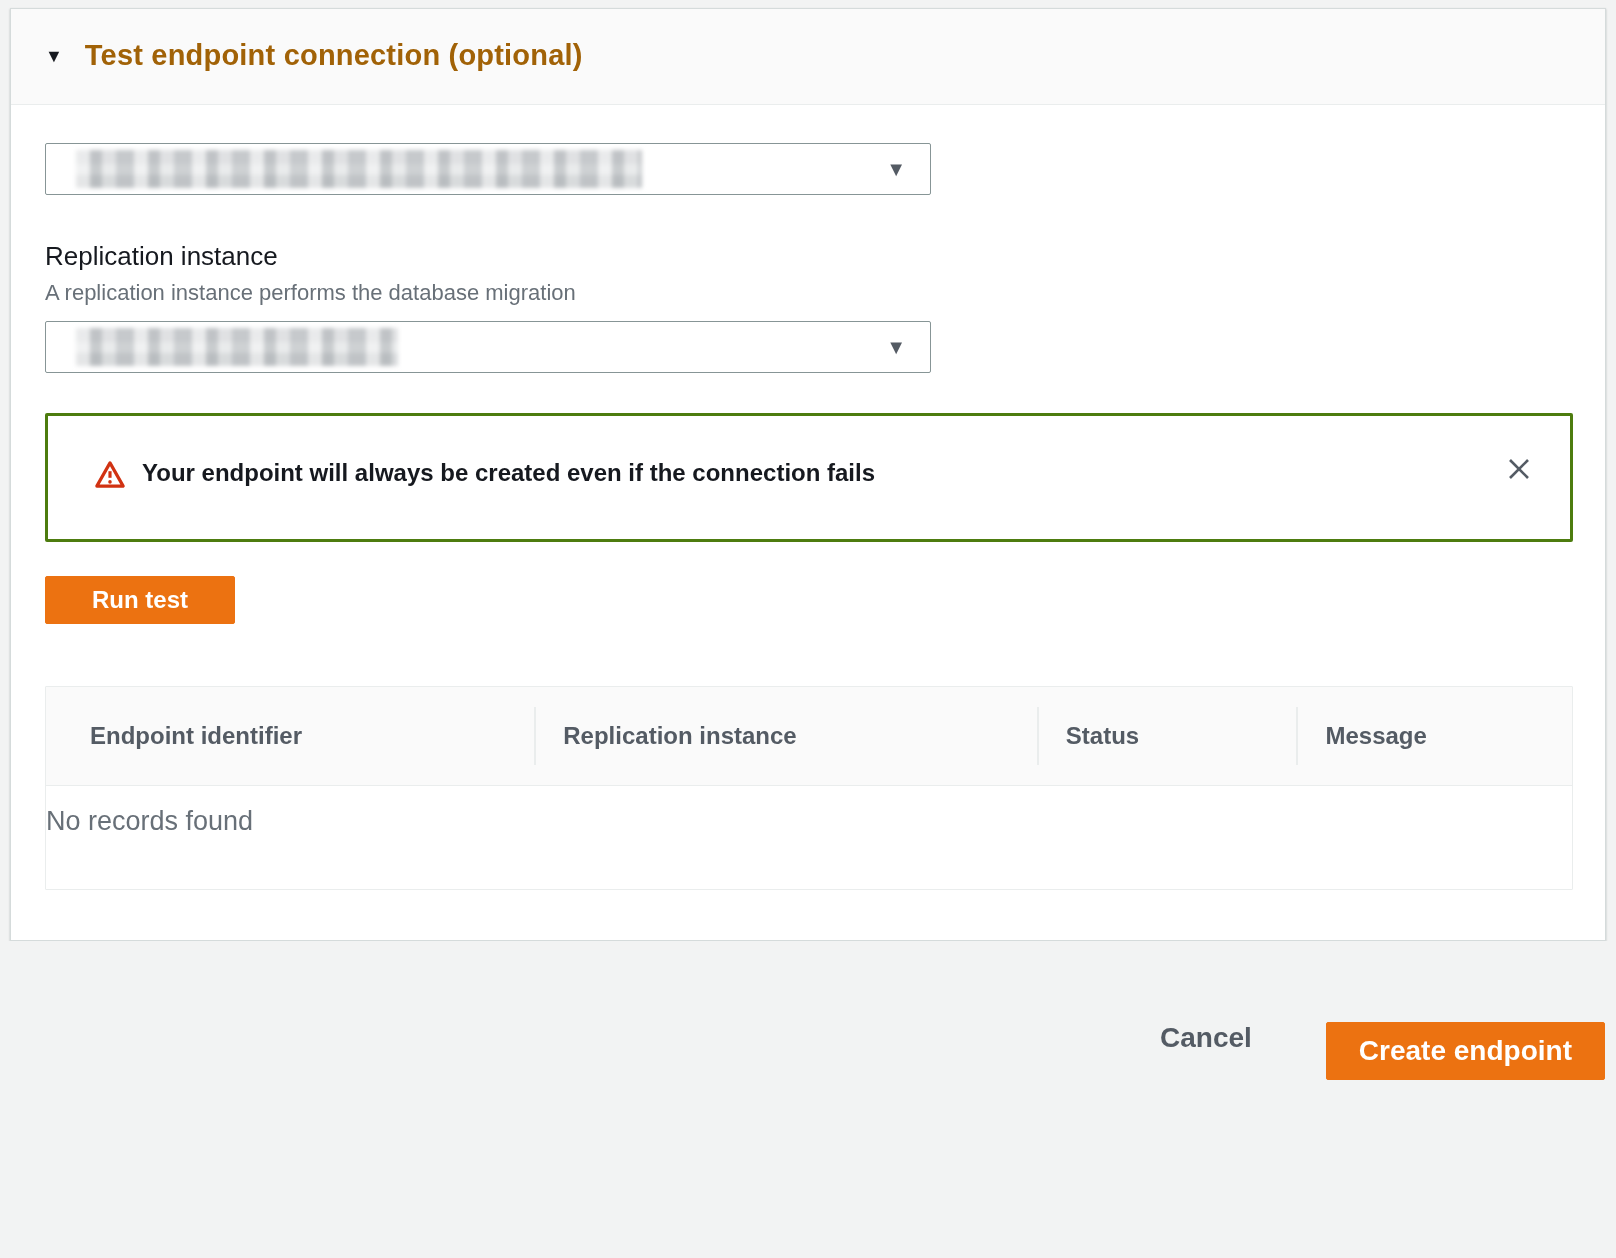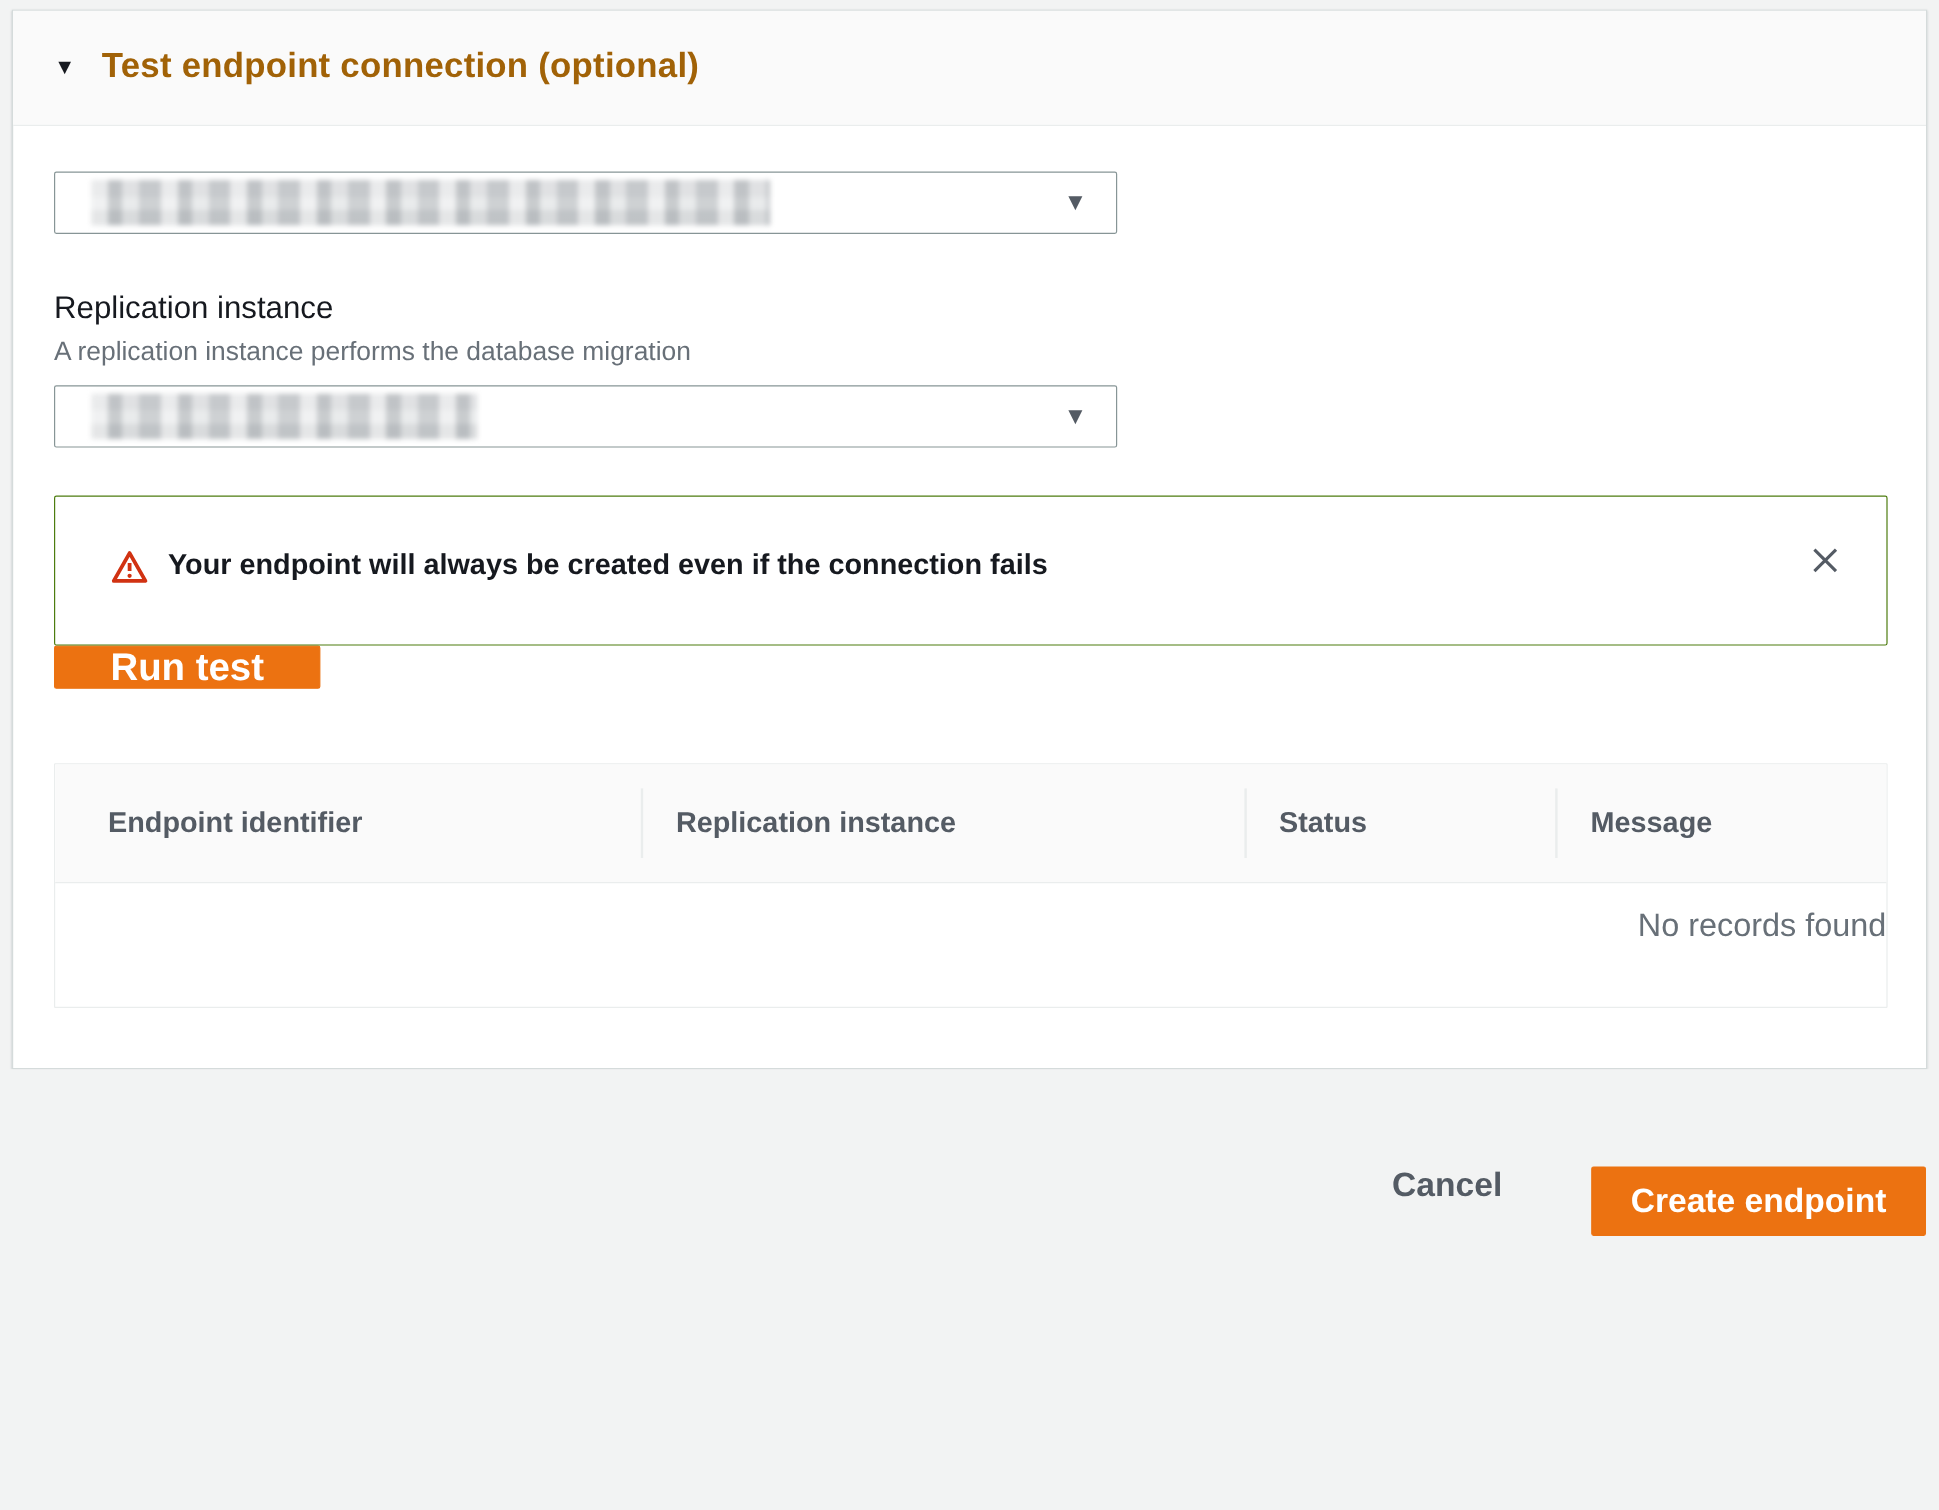--- a/index.html
+++ b/index.html
@@ -83,27 +83,28 @@
     filter: blur(2px);
   }
   .redacted.vpc { width: 566px; }
   .redacted.repl { width: 322px; }
 
   .group-vpc { margin-bottom: 46px; }
   .group-repl { margin-bottom: 40px; }
 
   
   .warning-box {
-    border: 1px solid #4d7c0f;
+    border: 3px solid #4d7c0f;
     border-radius: 2px;
     background: #ffffff;
     padding: 42px 90px 42px 46px;
     position: relative;
     display: flex;
     align-items: flex-start;
+    margin-bottom: 34px;
   }
   .warning-icon-wrap { flex: 0 0 auto; margin: 2px 16px 0 0; }
   .warning-texts { max-width: 1300px; }
   .warning-title {
     font-size: 24px;
     line-height: 30px;
     font-weight: bold;
     color: #16191f;
     margin-bottom: 9px;
   }
@@ -133,23 +134,23 @@
     justify-content: center;
     background: #ec7211;
     border: 1px solid #ec7211;
     border-radius: 2px;
     color: #ffffff;
     font-family: "Liberation Sans", sans-serif;
     font-weight: bold;
     cursor: pointer;
   }
   .btn-run-test {
-    height: 36px;
+    height: 48px;
     padding: 16px 46px;
-    font-size: 32px;
+    font-size: 24px;
     margin-bottom: 62px;
   }
   .btn-create {
     height: 58px;
     padding: 0 32px;
     font-size: 28px;
   }
   .btn-cancel {
     background: transparent;
     border: none;
@@ -190,21 +191,21 @@
     width: 2px;
     height: 58px;
     background: #eaeded;
   }
   .th.c1 { width: 32%; padding-left: 44px; }
   .th.c2 { width: 33%; }
   .th.c3 { width: 16%; }
   .th.c4 { width: 19%; }
   .results-empty {
     padding: 20px 0 52px 0;
-    text-align: right;
+    text-align: left;
   }
   .empty-text {
     font-size: 27px;
     color: #687078;
   }
 
   
   .page-footer {
     height: 159px;
     background: #f2f3f3;

